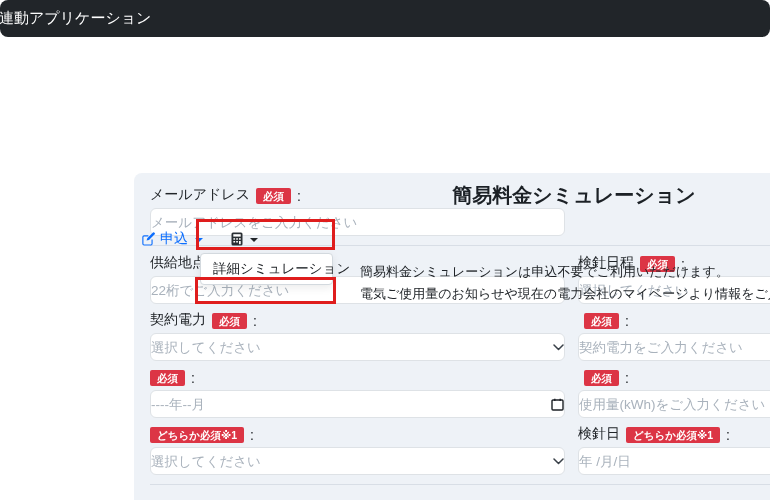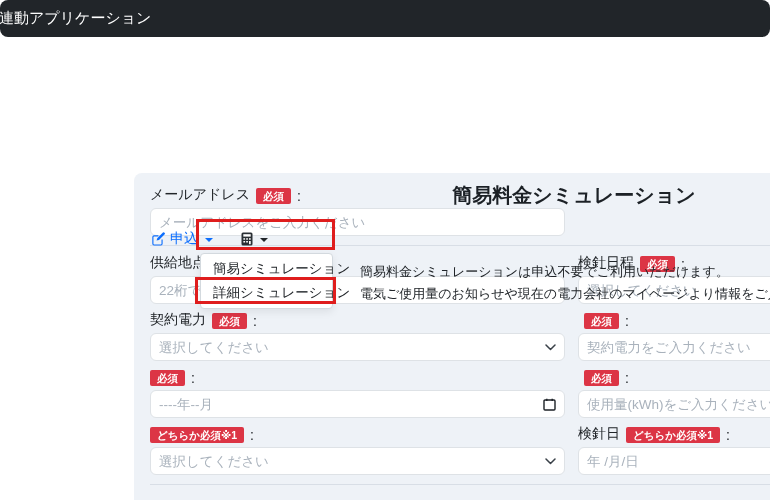--- a/index.html
+++ b/index.html
@@ -16,21 +16,21 @@
     border-radius:8px;
   }
   .navbar .brand { margin-left:-2px; white-space:nowrap; }
   .content { position:relative; width:880px; margin-left:134px; }
   .page-title {
     position:absolute; top:9px; left:0; width:100%;
     text-align:center; font-size:20px; font-weight:bold; color:#1c2126;
     white-space:nowrap;
   }
   .menu-row {
-    position:absolute; top:54px; left:18px;
+    position:absolute; top:54px; left:8px;
     display:flex; align-items:center; gap:20px; z-index:4;
   }
   .apply-link {
     color:#0d6efd; font-size:14px; display:flex; align-items:center;
     gap:4px; text-decoration:none; cursor:pointer; white-space:nowrap;
   }
   .sim-toggle {
     background:none; border:none; font-family:inherit;
     color:#212529; font-size:13.5px; display:flex; align-items:center;
     gap:4px; padding:5px 8px; cursor:pointer; white-space:nowrap;
@@ -69,21 +69,21 @@
   }
   .flabel { font-size:14px; color:#212529; }
   .badge-req {
     background:#dc3545; color:#fff; font-size:10.5px; font-weight:bold;
     padding:2.5px 7px; border-radius:2px; line-height:11px; white-space:nowrap;
   }
   .colon { font-size:14px; color:#212529; }
   .input-shell {
     height:28px; background:#fff; border:1px solid #dee2e6;
     border-radius:6px; display:flex; align-items:center;
-    padding:0 8px; gap:6px;
+    padding:0 0; gap:6px;
   }
   .input-shell input {
     border:none; outline:none; background:transparent; flex:1;
     font-family:inherit; font-size:13.5px; color:#212529; min-width:0;
   }
   .input-shell input::placeholder { color:#a9b2bc; opacity:1; }
   .email-block { width:415px; }
   .divider { border:none; border-top:1px solid #d8dee6; margin:9px 0; }
   .grid {
     display:grid; grid-template-columns:415px 415px;
@@ -123,21 +123,20 @@
             <rect x="5.2" y="9" width="1.7" height="1.5"></rect>
             <rect x="8" y="9" width="1.7" height="3.2"></rect>
           <rect x="2.4" y="11.7" width="4.5" height="0.5" fill="none"></rect>
         </g>
       </svg>
       <span class="caret"></span>
     </button>
   </div>
 
   <div class="dropdown-menu">
-    <div class="dropdown-item">簡易シミュレーション</div>
     <div class="dropdown-item">詳細シミュレーション</div>
   </div>
 
   <div class="annotation-box anno-toggle"></div>
   <div class="annotation-box anno-item"></div>
 
   <div class="info-text">
     <div>簡易料金シミュレーションは申込不要でご利用いただけます。</div>
     <div>電気ご使用量のお知らせや現在の電力会社のマイページより情報をご入力ください。</div>
   </div>

